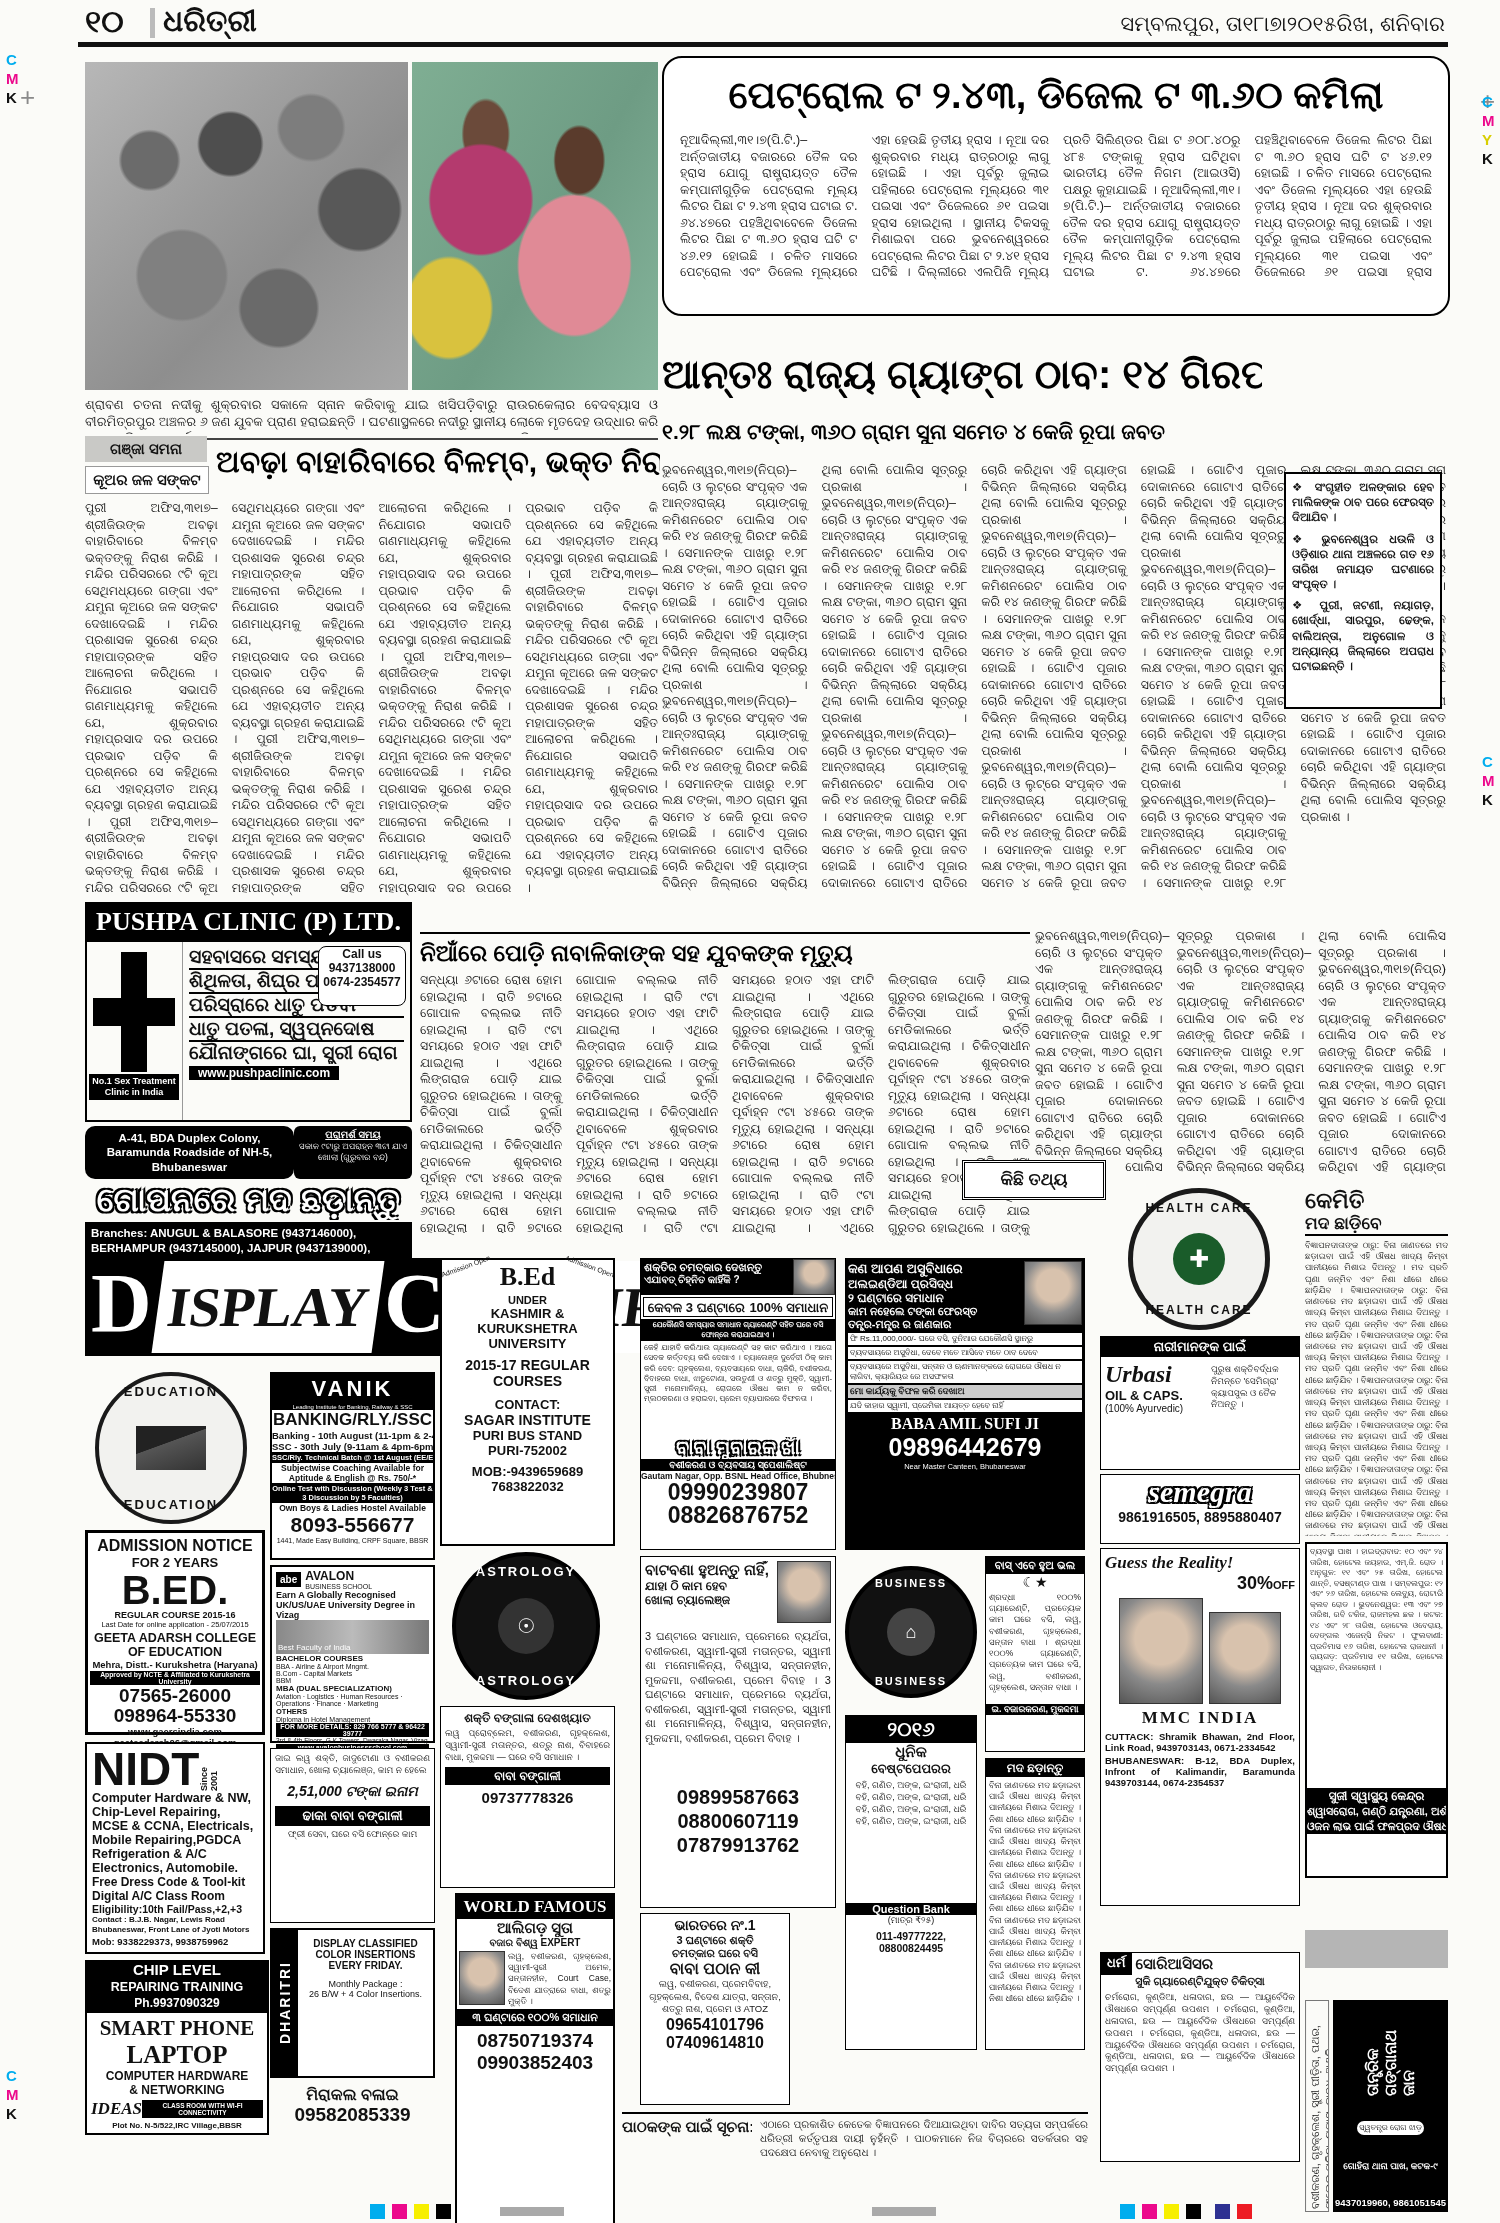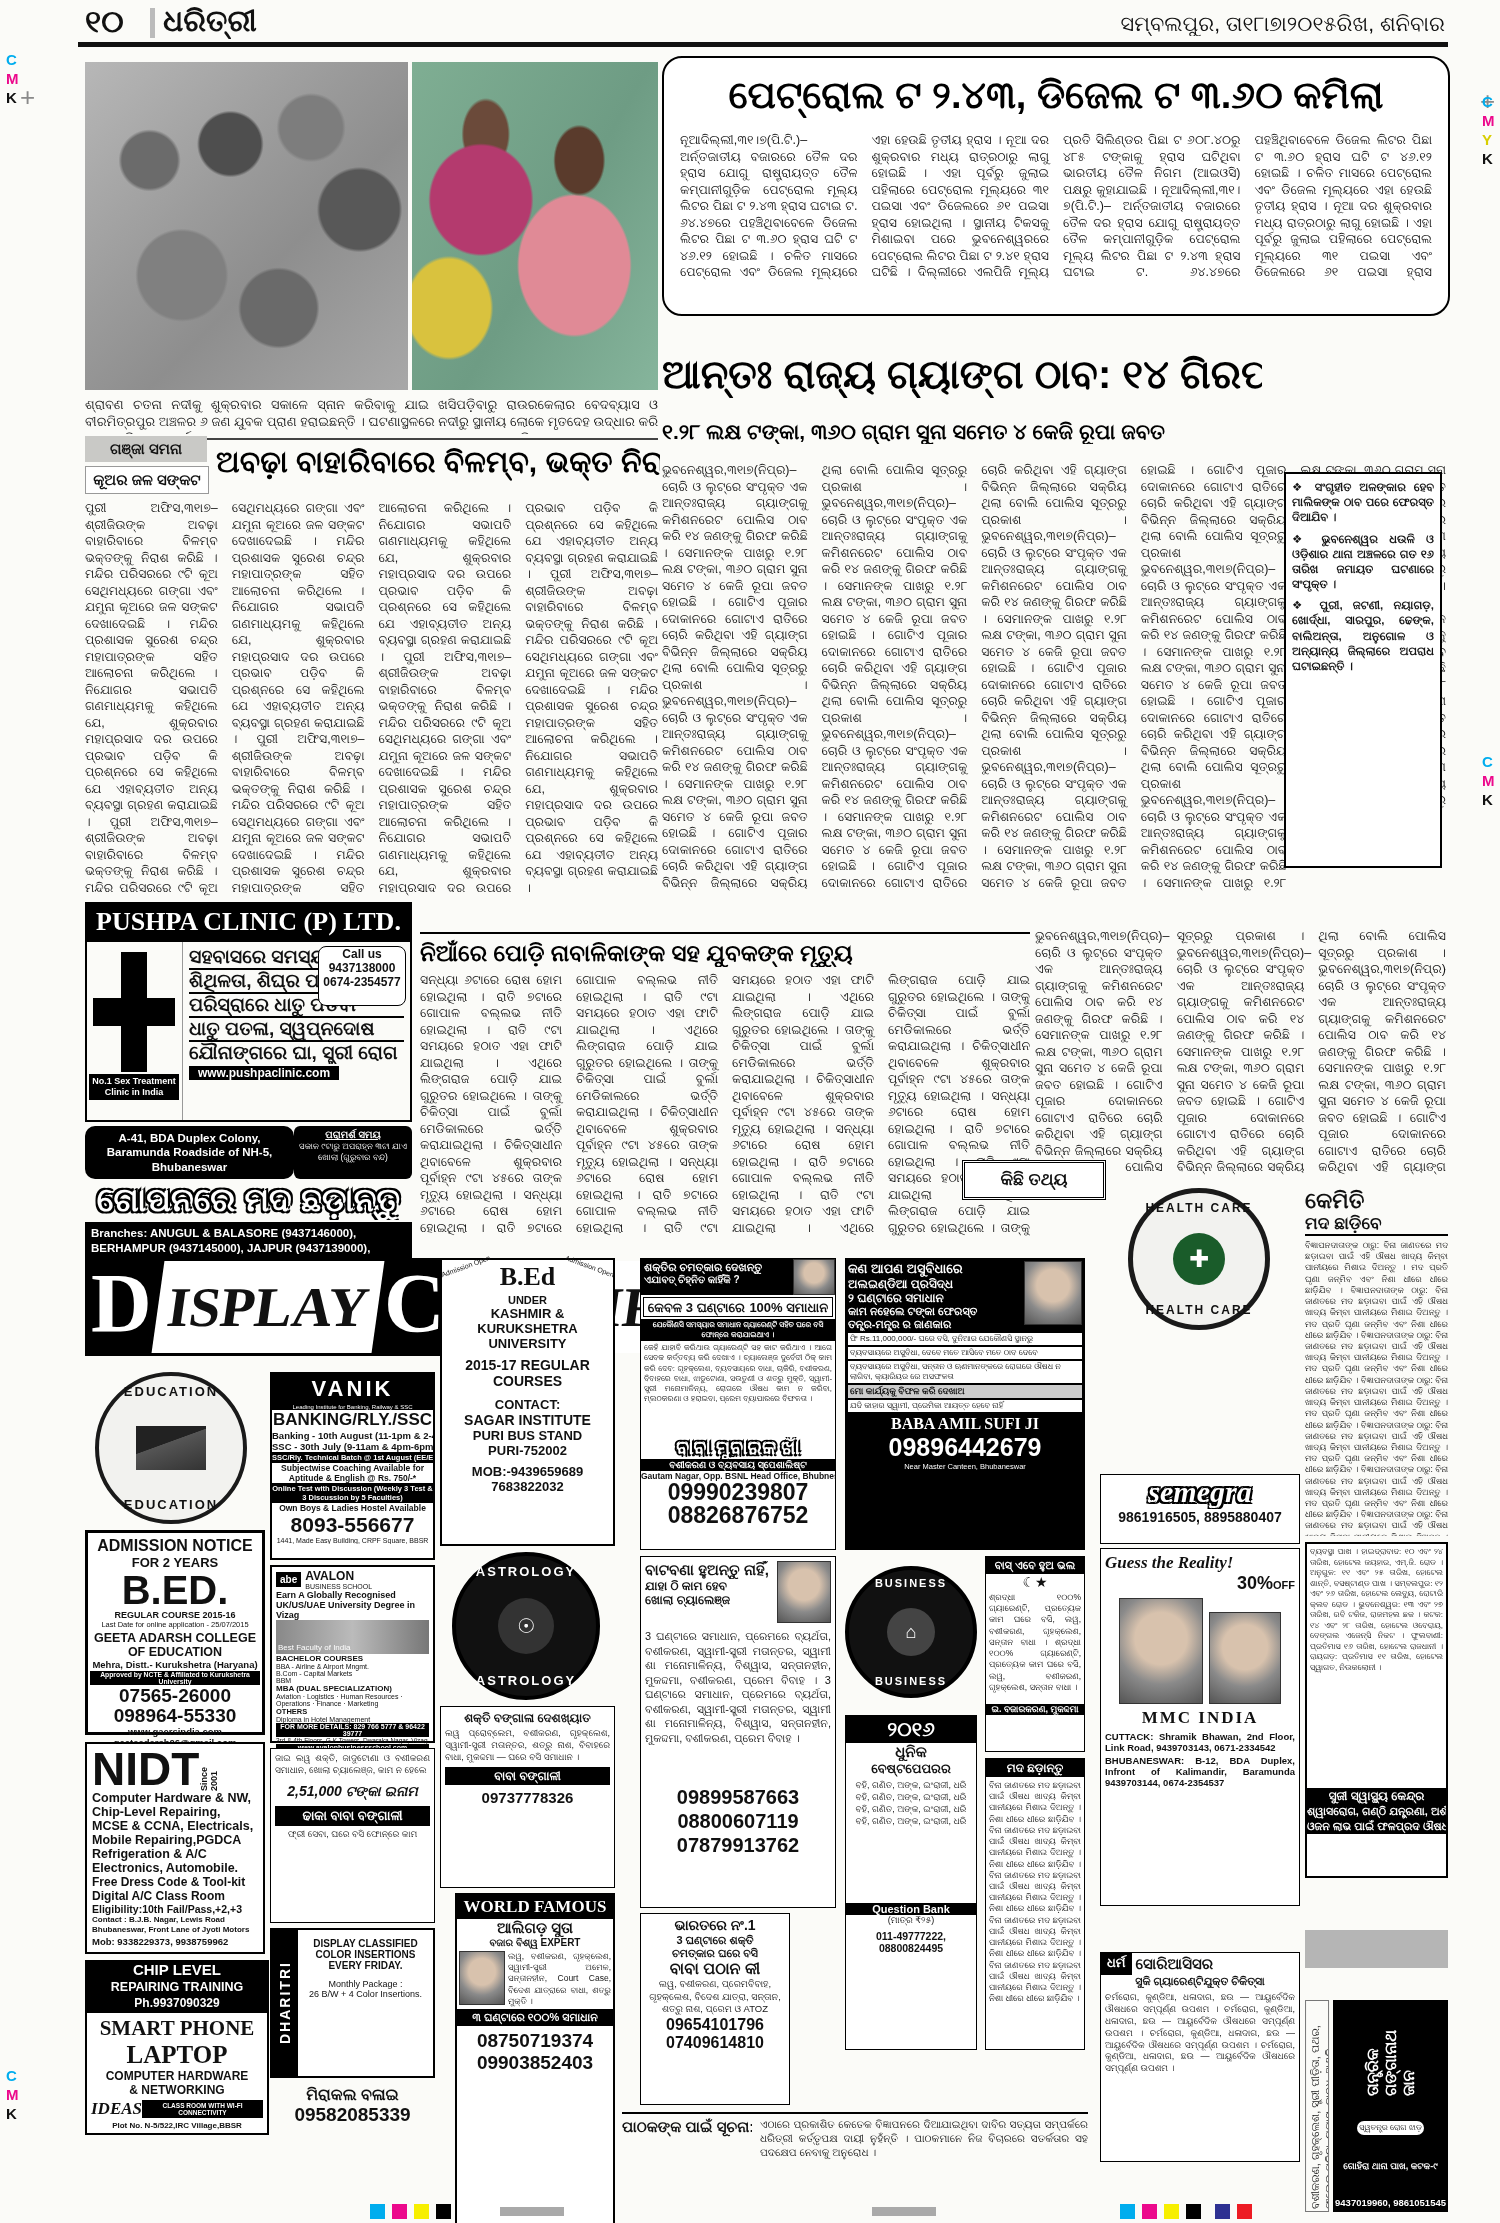--- a/index.html
+++ b/index.html
@@ -93,21 +93,21 @@
   <div class="abs" style="left:85px;top:438px;width:573px;height:2px;background:#444;"></div>
 
   <div class="abs box" style="left:662px;top:56px;width:784px;height:256px;border-radius:20px;border-width:2.5px;">
     <div class="headline ctr nowrap" style="font-size:38px;margin-top:16px;padding:0 14px;">ପେଟ୍ରୋଲ ଟ ୨.୪୩, ଡିଜେଲ ଟ ୩.୬୦ କମିଲା</div>
     <div class="odia jt cols4 clip" style="margin:14px 16px 0 16px;height:160px;">ନୂଆଦିଲ୍ଲୀ,୩୧।୭(ପି.ଟି.)– ଅର୍ନ୍ତଜାତୀୟ ବଜାରରେ ତୈଳ ଦର ହ୍ରାସ ଯୋଗୁ ରାଷ୍ଟ୍ରାୟତ୍ତ ତୈଳ କମ୍ପାନୀଗୁଡ଼ିକ ପେଟ୍ରୋଲ ମୂଲ୍ୟ ଲିଟର ପିଛା ଟ ୨.୪୩ ହ୍ରାସ ଘଟାଇ ଟ. ୬୪.୪୭ରେ ପହଞ୍ଚିଥିବାବେଳେ ଡିଜେଲ ଲିଟର ପିଛା ଟ ୩.୬୦ ହ୍ରାସ ଘଟି ଟ ୪୬.୧୨ ହୋଇଛି । ଚଳିତ ମାସରେ ପେଟ୍ରୋଲ ଏବଂ ଡିଜେଲ ମୂଲ୍ୟରେ ଏହା ହେଉଛି ତୃତୀୟ ହ୍ରାସ । ନୂଆ ଦର ଶୁକ୍ରବାର ମଧ୍ୟ ରାତ୍ରଠାରୁ ଲାଗୁ ହୋଇଛି । ଏହା ପୂର୍ବରୁ ଜୁଲାଇ ପହିଲାରେ ପେଟ୍ରୋଲ ମୂଲ୍ୟରେ ୩୧ ପଇସା ଏବଂ ଡିଜେଲରେ ୬୧ ପଇସା ହ୍ରାସ ହୋଇଥିଲା । ସ୍ଥାନୀୟ ଟିକସକୁ ମିଶାଇବା ପରେ ଭୁବନେଶ୍ୱରରେ ପେଟ୍ରୋଲ ଲିଟର ପିଛା ଟ ୨.୪୧ ହ୍ରାସ ଘଟିଛି । ଦିଲ୍ଲୀରେ ଏଲପିଜି ମୂଲ୍ୟ ପ୍ରତି ସିଲିଣ୍ଡର ପିଛା ଟ ୬୦୮.୪୦ରୁ ୪୮୫ ଟଙ୍କାକୁ ହ୍ରାସ ଘଟିଥିବା ଭାରତୀୟ ତୈଳ ନିଗମ (ଆଇଓସି) ପକ୍ଷରୁ କୁହାଯାଇଛି । ନୂଆଦିଲ୍ଲୀ,୩୧।୭(ପି.ଟି.)– ଅର୍ନ୍ତଜାତୀୟ ବଜାରରେ ତୈଳ ଦର ହ୍ରାସ ଯୋଗୁ ରାଷ୍ଟ୍ରାୟତ୍ତ ତୈଳ କମ୍ପାନୀଗୁଡ଼ିକ ପେଟ୍ରୋଲ ମୂଲ୍ୟ ଲିଟର ପିଛା ଟ ୨.୪୩ ହ୍ରାସ ଘଟାଇ ଟ. ୬୪.୪୭ରେ ପହଞ୍ଚିଥିବାବେଳେ ଡିଜେଲ ଲିଟର ପିଛା ଟ ୩.୬୦ ହ୍ରାସ ଘଟି ଟ ୪୬.୧୨ ହୋଇଛି । ଚଳିତ ମାସରେ ପେଟ୍ରୋଲ ଏବଂ ଡିଜେଲ ମୂଲ୍ୟରେ ଏହା ହେଉଛି ତୃତୀୟ ହ୍ରାସ । ନୂଆ ଦର ଶୁକ୍ରବାର ମଧ୍ୟ ରାତ୍ରଠାରୁ ଲାଗୁ ହୋଇଛି । ଏହା ପୂର୍ବରୁ ଜୁଲାଇ ପହିଲାରେ ପେଟ୍ରୋଲ ମୂଲ୍ୟରେ ୩୧ ପଇସା ଏବଂ ଡିଜେଲରେ ୬୧ ପଇସା ହ୍ରାସ ହୋଇଥିଲା । ସ୍ଥାନୀୟ ଟିକସକୁ ମିଶାଇବା ପରେ ଭୁବନେଶ୍ୱରରେ ପେଟ୍ରୋଲ ଲିଟର ପିଛା ଟ ୨.୪୧ ହ୍ରାସ ଘଟିଛି । ଦିଲ୍ଲୀରେ ଏଲପିଜି ମୂଲ୍ୟ ପ୍ରତି ସିଲିଣ୍ଡର ପିଛା ଟ ୬୦୮.୪୦ରୁ ୪୮୫ ଟଙ୍କାକୁ ହ୍ରାସ ଘଟିଥିବା ଭାରତୀୟ ତୈଳ ନିଗମ (ଆଇଓସି) ପକ୍ଷରୁ କୁହାଯାଇଛି ।</div>
   </div>
 
   <div class="abs headline nowrap" style="left:662px;top:352px;width:600px;font-size:40px;">ଆନ୍ତଃ ରାଜ୍ୟ ଗ୍ୟାଙ୍ଗ ଠାବ: ୧୪ ଗିରଫ</div>
   <div class="abs headline nowrap" style="left:662px;top:420px;width:580px;font-size:21px;">୧.୨୮ ଲକ୍ଷ ଟଙ୍କା, ୩୬୦ ଗ୍ରାମ ସୁନା ସମେତ ୪ କେଜି ରୂପା ଜବତ</div>
   <div class="abs odia jt cols5 clip" style="left:662px;top:462px;width:784px;height:458px;">ଭୁବନେଶ୍ୱର,୩୧ା୭(ନିପ୍ର)– ଚୋରି ଓ ଲୁଟ୍‌ରେ ସଂପୃକ୍ତ ଏକ ଆନ୍ତଃରାଜ୍ୟ ଗ୍ୟାଙ୍ଗକୁ କମିଶନରେଟ ପୋଲିସ ଠାବ କରି ୧୪ ଜଣଙ୍କୁ ଗିରଫ କରିଛି । ସେମାନଙ୍କ ପାଖରୁ ୧.୨୮ ଲକ୍ଷ ଟଙ୍କା, ୩୬୦ ଗ୍ରାମ ସୁନା ସମେତ ୪ କେଜି ରୂପା ଜବତ ହୋଇଛି । ଗୋଟିଏ ପୂଜାର ଦୋକାନରେ ଗୋଟାଏ ରାତିରେ ଚୋରି କରିଥିବା ଏହି ଗ୍ୟାଙ୍ଗ ବିଭିନ୍ନ ଜିଲ୍ଲାରେ ସକ୍ରିୟ ଥିଲା ବୋଲି ପୋଲିସ ସୂତ୍ରରୁ ପ୍ରକାଶ । ଭୁବନେଶ୍ୱର,୩୧ା୭(ନିପ୍ର)– ଚୋରି ଓ ଲୁଟ୍‌ରେ ସଂପୃକ୍ତ ଏକ ଆନ୍ତଃରାଜ୍ୟ ଗ୍ୟାଙ୍ଗକୁ କମିଶନରେଟ ପୋଲିସ ଠାବ କରି ୧୪ ଜଣଙ୍କୁ ଗିରଫ କରିଛି । ସେମାନଙ୍କ ପାଖରୁ ୧.୨୮ ଲକ୍ଷ ଟଙ୍କା, ୩୬୦ ଗ୍ରାମ ସୁନା ସମେତ ୪ କେଜି ରୂପା ଜବତ ହୋଇଛି । ଗୋଟିଏ ପୂଜାର ଦୋକାନରେ ଗୋଟାଏ ରାତିରେ ଚୋରି କରିଥିବା ଏହି ଗ୍ୟାଙ୍ଗ ବିଭିନ୍ନ ଜିଲ୍ଲାରେ ସକ୍ରିୟ ଥିଲା ବୋଲି ପୋଲିସ ସୂତ୍ରରୁ ପ୍ରକାଶ । ଭୁବନେଶ୍ୱର,୩୧ା୭(ନିପ୍ର)– ଚୋରି ଓ ଲୁଟ୍‌ରେ ସଂପୃକ୍ତ ଏକ ଆନ୍ତଃରାଜ୍ୟ ଗ୍ୟାଙ୍ଗକୁ କମିଶନରେଟ ପୋଲିସ ଠାବ କରି ୧୪ ଜଣଙ୍କୁ ଗିରଫ କରିଛି । ସେମାନଙ୍କ ପାଖରୁ ୧.୨୮ ଲକ୍ଷ ଟଙ୍କା, ୩୬୦ ଗ୍ରାମ ସୁନା ସମେତ ୪ କେଜି ରୂପା ଜବତ ହୋଇଛି । ଗୋଟିଏ ପୂଜାର ଦୋକାନରେ ଗୋଟାଏ ରାତିରେ ଚୋରି କରିଥିବା ଏହି ଗ୍ୟାଙ୍ଗ ବିଭିନ୍ନ ଜିଲ୍ଲାରେ ସକ୍ରିୟ ଥିଲା ବୋଲି ପୋଲିସ ସୂତ୍ରରୁ ପ୍ରକାଶ । ଭୁବନେଶ୍ୱର,୩୧ା୭(ନିପ୍ର)– ଚୋରି ଓ ଲୁଟ୍‌ରେ ସଂପୃକ୍ତ ଏକ ଆନ୍ତଃରାଜ୍ୟ ଗ୍ୟାଙ୍ଗକୁ କମିଶନରେଟ ପୋଲିସ ଠାବ କରି ୧୪ ଜଣଙ୍କୁ ଗିରଫ କରିଛି । ସେମାନଙ୍କ ପାଖରୁ ୧.୨୮ ଲକ୍ଷ ଟଙ୍କା, ୩୬୦ ଗ୍ରାମ ସୁନା ସମେତ ୪ କେଜି ରୂପା ଜବତ ହୋଇଛି । ଗୋଟିଏ ପୂଜାର ଦୋକାନରେ ଗୋଟାଏ ରାତିରେ ଚୋରି କରିଥିବା ଏହି ଗ୍ୟାଙ୍ଗ ବିଭିନ୍ନ ଜିଲ୍ଲାରେ ସକ୍ରିୟ ଥିଲା ବୋଲି ପୋଲିସ ସୂତ୍ରରୁ ପ୍ରକାଶ । ଭୁବନେଶ୍ୱର,୩୧ା୭(ନିପ୍ର)– ଚୋରି ଓ ଲୁଟ୍‌ରେ ସଂପୃକ୍ତ ଏକ ଆନ୍ତଃରାଜ୍ୟ ଗ୍ୟାଙ୍ଗକୁ କମିଶନରେଟ ପୋଲିସ ଠାବ କରି ୧୪ ଜଣଙ୍କୁ ଗିରଫ କରିଛି । ସେମାନଙ୍କ ପାଖରୁ ୧.୨୮ ଲକ୍ଷ ଟଙ୍କା, ୩୬୦ ଗ୍ରାମ ସୁନା ସମେତ ୪ କେଜି ରୂପା ଜବତ ହୋଇଛି । ଗୋଟିଏ ପୂଜାର ଦୋକାନରେ ଗୋଟାଏ ରାତିରେ ଚୋରି କରିଥିବା ଏହି ଗ୍ୟାଙ୍ଗ ବିଭିନ୍ନ ଜିଲ୍ଲାରେ ସକ୍ରିୟ ଥିଲା ବୋଲି ପୋଲିସ ସୂତ୍ରରୁ ପ୍ରକାଶ । ଭୁବନେଶ୍ୱର,୩୧ା୭(ନିପ୍ର)– ଚୋରି ଓ ଲୁଟ୍‌ରେ ସଂପୃକ୍ତ ଏକ ଆନ୍ତଃରାଜ୍ୟ ଗ୍ୟାଙ୍ଗକୁ କମିଶନରେଟ ପୋଲିସ ଠାବ କରି ୧୪ ଜଣଙ୍କୁ ଗିରଫ କରିଛି । ସେମାନଙ୍କ ପାଖରୁ ୧.୨୮ ଲକ୍ଷ ଟଙ୍କା, ୩୬୦ ଗ୍ରାମ ସୁନା ସମେତ ୪ କେଜି ରୂପା ଜବତ ହୋଇଛି । ଗୋଟିଏ ପୂଜାର ଦୋକାନରେ ଗୋଟାଏ ରାତିରେ ଚୋରି କରିଥିବା ଏହି ଗ୍ୟାଙ୍ଗ ବିଭିନ୍ନ ଜିଲ୍ଲାରେ ସକ୍ରିୟ ଥିଲା ବୋଲି ପୋଲିସ ସୂତ୍ରରୁ ପ୍ରକାଶ । ଭୁବନେଶ୍ୱର,୩୧ା୭(ନିପ୍ର)– ଚୋରି ଓ ଲୁଟ୍‌ରେ ସଂପୃକ୍ତ ଏକ ଆନ୍ତଃରାଜ୍ୟ ଗ୍ୟାଙ୍ଗକୁ କମିଶନରେଟ ପୋଲିସ ଠାବ କରି ୧୪ ଜଣଙ୍କୁ ଗିରଫ କରିଛି । ସେମାନଙ୍କ ପାଖରୁ ୧.୨୮ ଲକ୍ଷ ଟଙ୍କା, ୩୬୦ ଗ୍ରାମ ସୁନା ସମେତ ୪ କେଜି ରୂପା ଜବତ ହୋଇଛି । ଗୋଟିଏ ପୂଜାର ଦୋକାନରେ ଗୋଟାଏ ରାତିରେ ଚୋରି କରିଥିବା ଏହି ଗ୍ୟାଙ୍ଗ ବିଭିନ୍ନ ଜିଲ୍ଲାରେ ସକ୍ରିୟ ଥିଲା ବୋଲି ପୋଲିସ ସୂତ୍ରରୁ ପ୍ରକାଶ । ଭୁବନେଶ୍ୱର,୩୧ା୭(ନିପ୍ର)– ଚୋରି ଓ ଲୁଟ୍‌ରେ ସଂପୃକ୍ତ ଏକ ଆନ୍ତଃରାଜ୍ୟ ଗ୍ୟାଙ୍ଗକୁ କମିଶନରେଟ ପୋଲିସ ଠାବ କରି ୧୪ ଜଣଙ୍କୁ ଗିରଫ କରିଛି । ସେମାନଙ୍କ ପାଖରୁ ୧.୨୮ ଲକ୍ଷ ଟଙ୍କା, ୩୬୦ ଗ୍ରାମ ସୁନା ସମେତ ୪ କେଜି ରୂପା ଜବତ ହୋଇଛି । ଗୋଟିଏ ପୂଜାର ଦୋକାନରେ ଗୋଟାଏ ରାତିରେ ଚୋରି କରିଥିବା ଏହି ଗ୍ୟାଙ୍ଗ ବିଭିନ୍ନ ଜିଲ୍ଲାରେ ସକ୍ରିୟ ଥିଲା ବୋଲି ପୋଲିସ ସୂତ୍ରରୁ ପ୍ରକାଶ । ଭୁବନେଶ୍ୱର,୩୧ା୭(ନିପ୍ର)– ଚୋରି ଓ ଲୁଟ୍‌ରେ ସଂପୃକ୍ତ ଏକ ଆନ୍ତଃରାଜ୍ୟ ଗ୍ୟାଙ୍ଗକୁ କମିଶନରେଟ ପୋଲିସ ଠାବ କରି ୧୪ ଜଣଙ୍କୁ ଗିରଫ କରିଛି । ସେମାନଙ୍କ ପାଖରୁ ୧.୨୮ ଲକ୍ଷ ଟଙ୍କା, ୩୬୦ ଗ୍ରାମ ସୁନା ସମେତ ୪ କେଜି ରୂପା ଜବତ ହୋଇଛି । ଗୋଟିଏ ପୂଜାର ଦୋକାନରେ ଗୋଟାଏ ରାତିରେ ଚୋରି କରିଥିବା ଏହି ଗ୍ୟାଙ୍ଗ ବିଭିନ୍ନ ଜିଲ୍ଲାରେ ସକ୍ରିୟ ଥିଲା ବୋଲି ପୋଲିସ ସୂତ୍ରରୁ ପ୍ରକାଶ ।</div>
-  <div class="abs box" style="left:1284px;top:472px;width:158px;height:396px;border-width:2px;padding:6px;box-sizing:border-box;background:#fff;">
+  <div class="abs box" style="left:1284px;top:472px;width:158px;height:237px;border-width:2px;padding:6px;box-sizing:border-box;background:#fff;">
     <div class="odia jt b" style="font-size:11.5px;margin-bottom:6px;">❖ ସଂଗୃହୀତ ଅଳଙ୍କାର ହେବ ମାଲିକଙ୍କ ଠାବ ପରେ ଫେରସ୍ତ ଦିଆଯିବ ।</div>
     <div class="odia jt b" style="font-size:11.5px;margin-bottom:6px;">❖ ଭୁବନେଶ୍ୱର ଧଉଳି ଓ ଓଡ଼ିଶାର ଥାନା ଅଞ୍ଚଳରେ ଗତ ୧୬ ତାରିଖ ଜମାୟତ ଘଟଣାରେ ସଂପୃକ୍ତ ।</div>
     <div class="odia jt b" style="font-size:11.5px;">❖ ପୁରୀ, ଜଟଣୀ, ନୟାଗଡ଼, ଖୋର୍ଦ୍ଧା, ସାରପୁର, ଢେଙ୍କ, ବାଲିଅନ୍ତା, ଅନୁଗୋଳ ଓ ଅନ୍ୟାନ୍ୟ ଜିଲ୍ଲାରେ ଅପରାଧ ଘଟାଇଛନ୍ତି ।</div>
   </div>
   <div class="abs odia jt cols3 clip" style="left:1035px;top:928px;width:411px;height:250px;">ଭୁବନେଶ୍ୱର,୩୧ା୭(ନିପ୍ର)– ଚୋରି ଓ ଲୁଟ୍‌ରେ ସଂପୃକ୍ତ ଏକ ଆନ୍ତଃରାଜ୍ୟ ଗ୍ୟାଙ୍ଗକୁ କମିଶନରେଟ ପୋଲିସ ଠାବ କରି ୧୪ ଜଣଙ୍କୁ ଗିରଫ କରିଛି । ସେମାନଙ୍କ ପାଖରୁ ୧.୨୮ ଲକ୍ଷ ଟଙ୍କା, ୩୬୦ ଗ୍ରାମ ସୁନା ସମେତ ୪ କେଜି ରୂପା ଜବତ ହୋଇଛି । ଗୋଟିଏ ପୂଜାର ଦୋକାନରେ ଗୋଟାଏ ରାତିରେ ଚୋରି କରିଥିବା ଏହି ଗ୍ୟାଙ୍ଗ ବିଭିନ୍ନ ଜିଲ୍ଲାରେ ସକ୍ରିୟ ଥିଲା ବୋଲି ପୋଲିସ ସୂତ୍ରରୁ ପ୍ରକାଶ । ଭୁବନେଶ୍ୱର,୩୧ା୭(ନିପ୍ର)– ଚୋରି ଓ ଲୁଟ୍‌ରେ ସଂପୃକ୍ତ ଏକ ଆନ୍ତଃରାଜ୍ୟ ଗ୍ୟାଙ୍ଗକୁ କମିଶନରେଟ ପୋଲିସ ଠାବ କରି ୧୪ ଜଣଙ୍କୁ ଗିରଫ କରିଛି । ସେମାନଙ୍କ ପାଖରୁ ୧.୨୮ ଲକ୍ଷ ଟଙ୍କା, ୩୬୦ ଗ୍ରାମ ସୁନା ସମେତ ୪ କେଜି ରୂପା ଜବତ ହୋଇଛି । ଗୋଟିଏ ପୂଜାର ଦୋକାନରେ ଗୋଟାଏ ରାତିରେ ଚୋରି କରିଥିବା ଏହି ଗ୍ୟାଙ୍ଗ ବିଭିନ୍ନ ଜିଲ୍ଲାରେ ସକ୍ରିୟ ଥିଲା ବୋଲି ପୋଲିସ ସୂତ୍ରରୁ ପ୍ରକାଶ । ଭୁବନେଶ୍ୱର,୩୧ା୭(ନିପ୍ର)– ଚୋରି ଓ ଲୁଟ୍‌ରେ ସଂପୃକ୍ତ ଏକ ଆନ୍ତଃରାଜ୍ୟ ଗ୍ୟାଙ୍ଗକୁ କମିଶନରେଟ ପୋଲିସ ଠାବ କରି ୧୪ ଜଣଙ୍କୁ ଗିରଫ କରିଛି । ସେମାନଙ୍କ ପାଖରୁ ୧.୨୮ ଲକ୍ଷ ଟଙ୍କା, ୩୬୦ ଗ୍ରାମ ସୁନା ସମେତ ୪ କେଜି ରୂପା ଜବତ ହୋଇଛି । ଗୋଟିଏ ପୂଜାର ଦୋକାନରେ ଗୋଟାଏ ରାତିରେ ଚୋରି କରିଥିବା ଏହି ଗ୍ୟାଙ୍ଗ ବିଭିନ୍ନ ଜିଲ୍ଲାରେ ସକ୍ରିୟ ଥିଲା ବୋଲି ପୋଲିସ ସୂତ୍ରରୁ ପ୍ରକାଶ । ଭୁବନେଶ୍ୱର,୩୧ା୭(ନିପ୍ର)– ଚୋରି ଓ ଲୁଟ୍‌ରେ ସଂପୃକ୍ତ ଏକ ଆନ୍ତଃରାଜ୍ୟ ଗ୍ୟାଙ୍ଗକୁ କମିଶନରେଟ ପୋଲିସ ଠାବ କରି ୧୪ ଜଣଙ୍କୁ ଗିରଫ କରିଛି । ସେମାନଙ୍କ ପାଖରୁ ୧.୨୮ ଲକ୍ଷ ଟଙ୍କା, ୩୬୦ ଗ୍ରାମ ସୁନା ସମେତ ୪ କେଜି ରୂପା ଜବତ ହୋଇଛି । ଗୋଟିଏ ପୂଜାର ଦୋକାନରେ ଗୋଟାଏ ରାତିରେ ଚୋରି କରିଥିବା ଏହି ଗ୍ୟାଙ୍ଗ ବିଭିନ୍ନ ଜିଲ୍ଲାରେ ସକ୍ରିୟ ଥିଲା ବୋଲି ପୋଲିସ ସୂତ୍ରରୁ ପ୍ରକାଶ । ଭୁବନେଶ୍ୱର,୩୧ା୭(ନିପ୍ର)– ଚୋରି ଓ ଲୁଟ୍‌ରେ ସଂପୃକ୍ତ ଏକ ଆନ୍ତଃରାଜ୍ୟ ଗ୍ୟାଙ୍ଗକୁ କମିଶନରେଟ ପୋଲିସ ଠାବ କରି ୧୪ ଜଣଙ୍କୁ ଗିରଫ କରିଛି । ସେମାନଙ୍କ ପାଖରୁ ୧.୨୮ ଲକ୍ଷ ଟଙ୍କା, ୩୬୦ ଗ୍ରାମ ସୁନା ସମେତ ୪ କେଜି ରୂପା ଜବତ ହୋଇଛି । ଗୋଟିଏ ପୂଜାର ଦୋକାନରେ ଗୋଟାଏ ରାତିରେ ଚୋରି କରିଥିବା ଏହି ଗ୍ୟାଙ୍ଗ ବିଭିନ୍ନ ଜିଲ୍ଲାରେ ସକ୍ରିୟ ଥିଲା ବୋଲି ପୋଲିସ ସୂତ୍ରରୁ ପ୍ରକାଶ ।</div>
 
   <div class="abs kicker" style="left:85px;top:436px;width:122px;height:26px;">ଗଞ୍ଜା ସମନା</div>
   <div class="abs kicker kicker2" style="left:85px;top:466px;width:122px;height:26px;">କୂଅର ଜଳ ସଙ୍କଟ</div>
   <div class="abs headline nowrap" style="left:216px;top:434px;width:444px;font-size:30px;line-height:56px;">ଅବଢ଼ା ବାହାରିବାରେ ବିଳମ୍ବ, ଭକ୍ତ ନିରାଶ</div>
   <div class="abs odia jt cols4 clip" style="left:85px;top:500px;width:573px;height:396px;">ପୁରୀ ଅଫିସ,୩୧ା୭– ଶ୍ରୀଜିଉଙ୍କ ଅବଢ଼ା ବାହାରିବାରେ ବିଳମ୍ବ ଭକ୍ତଙ୍କୁ ନିରାଶ କରିଛି । ମନ୍ଦିର ପରିସରରେ ୯ଟି କୂଅ ସେଥିମଧ୍ୟରେ ଗଙ୍ଗା ଏବଂ ଯମୁନା କୂଅରେ ଜଳ ସଙ୍କଟ ଦେଖାଦେଇଛି । ମନ୍ଦିର ପ୍ରଶାସକ ସୁରେଶ ଚନ୍ଦ୍ର ମହାପାତ୍ରଙ୍କ ସହିତ ଆଲୋଚନା କରିଥିଲେ । ନିଯୋଗର ସଭାପତି ଗଣମାଧ୍ୟମକୁ କହିଥିଲେ ଯେ, ଶୁକ୍ରବାର ମହାପ୍ରସାଦ ଦର ଉପରେ ପ୍ରଭାବ ପଡ଼ିବ କି ପ୍ରଶ୍ନରେ ସେ କହିଥିଲେ ଯେ ଏହାବ୍ୟତୀତ ଅନ୍ୟ ବ୍ୟବସ୍ଥା ଗ୍ରହଣ କରାଯାଇଛି । ପୁରୀ ଅଫିସ,୩୧ା୭– ଶ୍ରୀଜିଉଙ୍କ ଅବଢ଼ା ବାହାରିବାରେ ବିଳମ୍ବ ଭକ୍ତଙ୍କୁ ନିରାଶ କରିଛି । ମନ୍ଦିର ପରିସରରେ ୯ଟି କୂଅ ସେଥିମଧ୍ୟରେ ଗଙ୍ଗା ଏବଂ ଯମୁନା କୂଅରେ ଜଳ ସଙ୍କଟ ଦେଖାଦେଇଛି । ମନ୍ଦିର ପ୍ରଶାସକ ସୁରେଶ ଚନ୍ଦ୍ର ମହାପାତ୍ରଙ୍କ ସହିତ ଆଲୋଚନା କରିଥିଲେ । ନିଯୋଗର ସଭାପତି ଗଣମାଧ୍ୟମକୁ କହିଥିଲେ ଯେ, ଶୁକ୍ରବାର ମହାପ୍ରସାଦ ଦର ଉପରେ ପ୍ରଭାବ ପଡ଼ିବ କି ପ୍ରଶ୍ନରେ ସେ କହିଥିଲେ ଯେ ଏହାବ୍ୟତୀତ ଅନ୍ୟ ବ୍ୟବସ୍ଥା ଗ୍ରହଣ କରାଯାଇଛି । ପୁରୀ ଅଫିସ,୩୧ା୭– ଶ୍ରୀଜିଉଙ୍କ ଅବଢ଼ା ବାହାରିବାରେ ବିଳମ୍ବ ଭକ୍ତଙ୍କୁ ନିରାଶ କରିଛି । ମନ୍ଦିର ପରିସରରେ ୯ଟି କୂଅ ସେଥିମଧ୍ୟରେ ଗଙ୍ଗା ଏବଂ ଯମୁନା କୂଅରେ ଜଳ ସଙ୍କଟ ଦେଖାଦେଇଛି । ମନ୍ଦିର ପ୍ରଶାସକ ସୁରେଶ ଚନ୍ଦ୍ର ମହାପାତ୍ରଙ୍କ ସହିତ ଆଲୋଚନା କରିଥିଲେ । ନିଯୋଗର ସଭାପତି ଗଣମାଧ୍ୟମକୁ କହିଥିଲେ ଯେ, ଶୁକ୍ରବାର ମହାପ୍ରସାଦ ଦର ଉପରେ ପ୍ରଭାବ ପଡ଼ିବ କି ପ୍ରଶ୍ନରେ ସେ କହିଥିଲେ ଯେ ଏହାବ୍ୟତୀତ ଅନ୍ୟ ବ୍ୟବସ୍ଥା ଗ୍ରହଣ କରାଯାଇଛି । ପୁରୀ ଅଫିସ,୩୧ା୭– ଶ୍ରୀଜିଉଙ୍କ ଅବଢ଼ା ବାହାରିବାରେ ବିଳମ୍ବ ଭକ୍ତଙ୍କୁ ନିରାଶ କରିଛି । ମନ୍ଦିର ପରିସରରେ ୯ଟି କୂଅ ସେଥିମଧ୍ୟରେ ଗଙ୍ଗା ଏବଂ ଯମୁନା କୂଅରେ ଜଳ ସଙ୍କଟ ଦେଖାଦେଇଛି । ମନ୍ଦିର ପ୍ରଶାସକ ସୁରେଶ ଚନ୍ଦ୍ର ମହାପାତ୍ରଙ୍କ ସହିତ ଆଲୋଚନା କରିଥିଲେ । ନିଯୋଗର ସଭାପତି ଗଣମାଧ୍ୟମକୁ କହିଥିଲେ ଯେ, ଶୁକ୍ରବାର ମହାପ୍ରସାଦ ଦର ଉପରେ ପ୍ରଭାବ ପଡ଼ିବ କି ପ୍ରଶ୍ନରେ ସେ କହିଥିଲେ ଯେ ଏହାବ୍ୟତୀତ ଅନ୍ୟ ବ୍ୟବସ୍ଥା ଗ୍ରହଣ କରାଯାଇଛି । ପୁରୀ ଅଫିସ,୩୧ା୭– ଶ୍ରୀଜିଉଙ୍କ ଅବଢ଼ା ବାହାରିବାରେ ବିଳମ୍ବ ଭକ୍ତଙ୍କୁ ନିରାଶ କରିଛି । ମନ୍ଦିର ପରିସରରେ ୯ଟି କୂଅ ସେଥିମଧ୍ୟରେ ଗଙ୍ଗା ଏବଂ ଯମୁନା କୂଅରେ ଜଳ ସଙ୍କଟ ଦେଖାଦେଇଛି । ମନ୍ଦିର ପ୍ରଶାସକ ସୁରେଶ ଚନ୍ଦ୍ର ମହାପାତ୍ରଙ୍କ ସହିତ ଆଲୋଚନା କରିଥିଲେ । ନିଯୋଗର ସଭାପତି ଗଣମାଧ୍ୟମକୁ କହିଥିଲେ ଯେ, ଶୁକ୍ରବାର ମହାପ୍ରସାଦ ଦର ଉପରେ ପ୍ରଭାବ ପଡ଼ିବ କି ପ୍ରଶ୍ନରେ ସେ କହିଥିଲେ ଯେ ଏହାବ୍ୟତୀତ ଅନ୍ୟ ବ୍ୟବସ୍ଥା ଗ୍ରହଣ କରାଯାଇଛି ।</div>
@@ -400,20 +400,31 @@
   <div class="abs" style="left:622px;top:2112px;width:466px;height:100px;border-top:2px solid #000;padding-top:4px;display:flex;gap:8px;">
     <div class="b nowrap" style="font-size:15px;width:130px;">ପାଠକଙ୍କ ପାଇଁ ସୂଚନା:</div>
     <div class="odia jt" style="font-size:10.5px;flex:1;">ଏଠାରେ ପ୍ରକାଶିତ କେତେକ ବିଜ୍ଞାପନରେ ଦିଆଯାଇଥିବା ଦାବିର ସତ୍ୟତା ସମ୍ପର୍କରେ ଧରିତ୍ରୀ କର୍ତ୍ତୃପକ୍ଷ ଦାୟୀ ନୁହଁନ୍ତି । ପାଠକମାନେ ନିଜ ବିଚାରରେ ସତର୍କତାର ସହ ପଦକ୍ଷେପ ନେବାକୁ ଅନୁରୋଧ ।</div>
   </div>
 
   <div class="abs circle-badge" style="left:1128px;top:1188px;width:142px;height:142px;padding:8px 0;border-width:5px;">
     <div class="arc" style="font-size:12px;">HEALTH CARE</div>
     <div class="circle-inner" style="width:52px;height:52px;font-size:24px;background:#1a5c2a;">✚</div>
     <div class="arc" style="font-size:12px;">HEALTH CARE</div>
   </div>
+  <div class="abs box" style="left:1100px;top:1336px;width:200px;height:134px;border-width:1.5px;box-sizing:border-box;">
+    <div class="band nowrap" style="font-size:13px;padding:2px 0;">ନାରୀମାନଙ୍କ ପାଇଁ</div>
+    <div style="display:flex;align-items:center;padding:4px;">
+      <div style="flex:1;">
+        <div class="serif b" style="font-size:24px;font-style:italic;">Urbasi</div>
+        <div class="b" style="font-size:13px;">OIL &amp; CAPS.</div>
+        <div style="font-size:10px;">(100% Ayurvedic)</div>
+      </div>
+      <div class="odia" style="width:84px;font-size:9px;">ପୁରୁଷ ଶକ୍ତିବର୍ଦ୍ଧକ ନିମନ୍ତେ 'ସେମିଗ୍ରା' କ୍ୟାପସୁଲ ଓ ତୈଳ ନିଅନ୍ତୁ ।</div>
+    </div>
+  </div>
   <div class="abs ctr" style="left:1100px;top:1474px;width:200px;height:70px;border:1.5px solid #000;box-sizing:border-box;background:#fff;">
     <div class="outline-big serif nowrap" style="font-size:30px;font-style:italic;">semegra</div>
     <div class="b nowrap" style="font-size:14px;">9861916505, 8895880407</div>
   </div>
   <div class="abs box" style="left:1100px;top:1548px;width:200px;height:358px;border-width:1.5px;box-sizing:border-box;padding:4px;">
     <div style="display:flex;justify-content:space-between;align-items:baseline;">
       <div class="serif b nowrap" style="font-size:17px;font-style:italic;">Guess the Reality!</div>
     </div>
     <div style="text-align:right;"><span class="b" style="font-size:18px;">30%</span><span class="b" style="font-size:11px;">OFF</span></div>
     <div style="display:flex;gap:6px;justify-content:center;margin:4px 0;">

